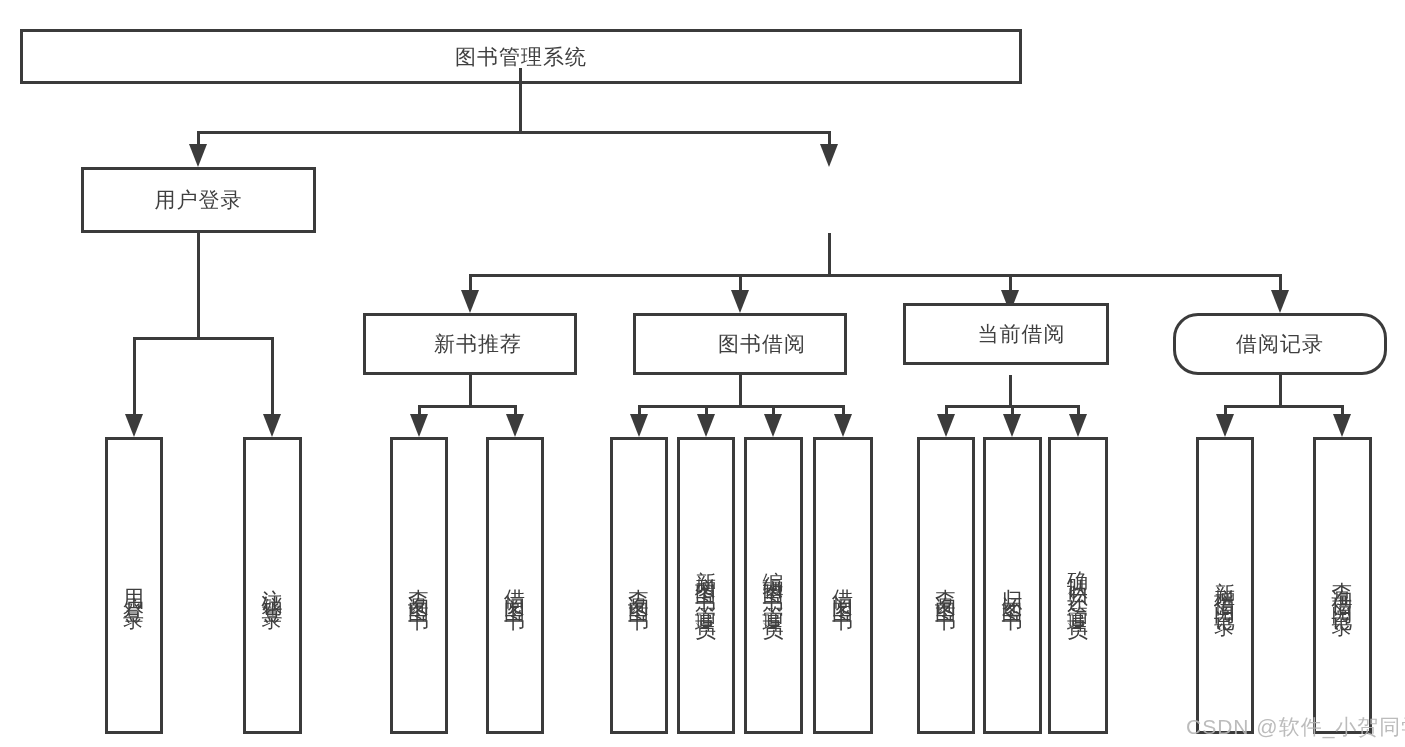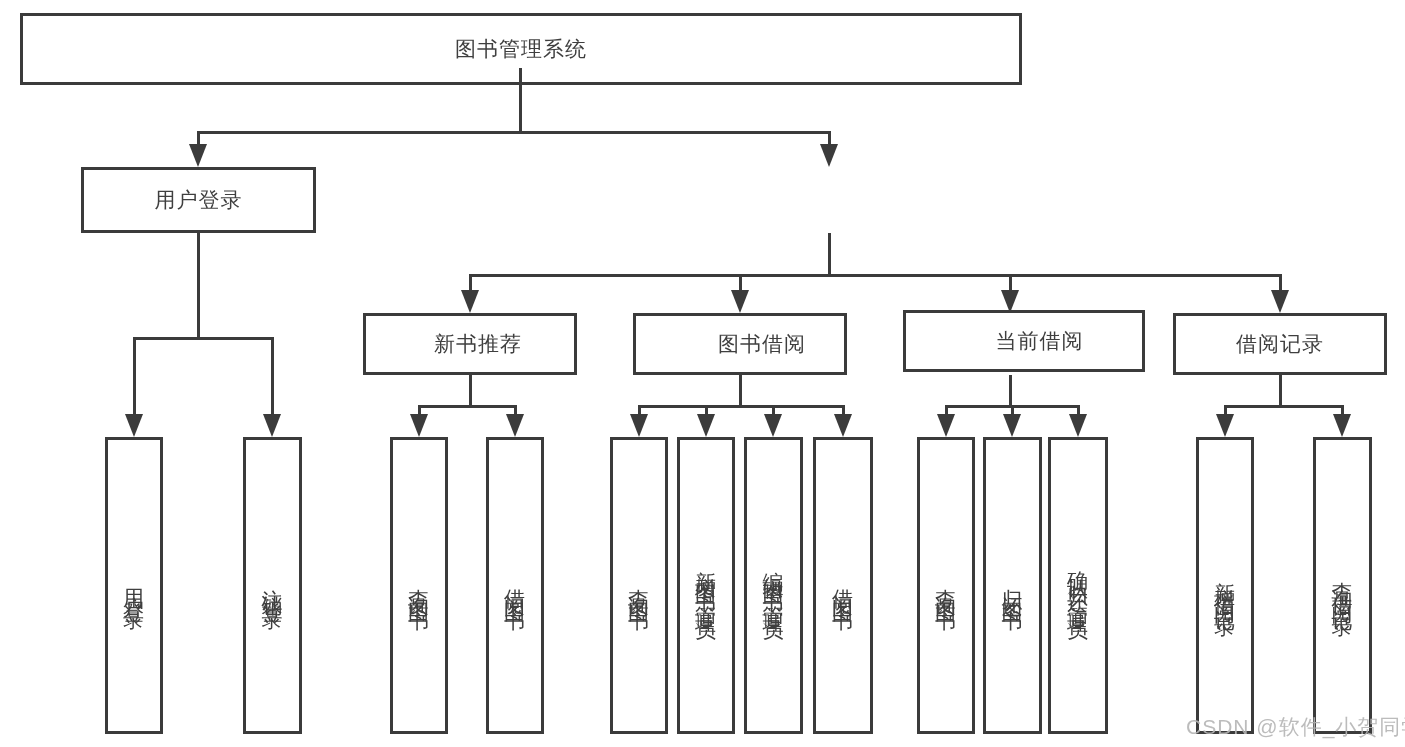--- a/index.html
+++ b/index.html
@@ -52,21 +52,21 @@
     z-index:5;
     opacity:.9;
     white-space:nowrap;
   }
 </style>
 </head>
 <body>
 
 <div id="canvas">
 
-  <div class="box" style="left:20px;top:13px;width:1002px;height:72px;text-align:center;">
+  <div class="box" style="left:20px;top:29px;width:1002px;height:55px;text-align:center;">
     <span class="lbl">图书管理系统</span>
   </div>
 
   <div class="vline" style="left:519px;top:68px;height:64px;"></div>
   <div class="hline" style="left:197px;top:131px;width:634px;"></div>
   <div class="vline" style="left:197px;top:131px;height:17px;"></div>
   <div class="arrow" style="left:189px;top:144px;"></div>
   <div class="vline" style="left:828px;top:131px;height:17px;"></div>
   <div class="arrow" style="left:820px;top:144px;"></div>
 
@@ -91,24 +91,24 @@
   <div class="arrow" style="left:1001px;top:290px;"></div>
   <div class="vline" style="left:1279px;top:274px;height:19px;"></div>
   <div class="arrow" style="left:1271px;top:290px;"></div>
 
   <div class="box" style="left:363px;top:313px;width:214px;height:62px;padding-left:16px;">
     <span class="lbl">新书推荐</span>
   </div>
   <div class="box" style="left:633px;top:313px;width:214px;height:62px;padding-left:44px;">
     <span class="lbl">图书借阅</span>
   </div>
-  <div class="box" style="left:903px;top:310px;width:242px;height:62px;padding-left:31px;">
+  <div class="box" style="left:903px;top:303px;width:206px;height:62px;padding-left:31px;">
     <span class="lbl">当前借阅</span>
   </div>
-  <div class="box" style="left:1173px;top:313px;width:214px;height:62px;">
+  <div class="box" style="left:1173px;top:313px;width:214px;height:62px;border-radius:25px;">
     <span class="lbl">借阅记录</span>
   </div>
 
   <div class="vline" style="left:469px;top:375px;height:33px;"></div>
   <div class="vline" style="left:739px;top:375px;height:33px;"></div>
   <div class="vline" style="left:1009px;top:375px;height:33px;"></div>
   <div class="vline" style="left:1279px;top:375px;height:33px;"></div>
 
   <div class="hline" style="left:418px;top:405px;width:99px;"></div>
   <div class="hline" style="left:638px;top:405px;width:206px;"></div>

